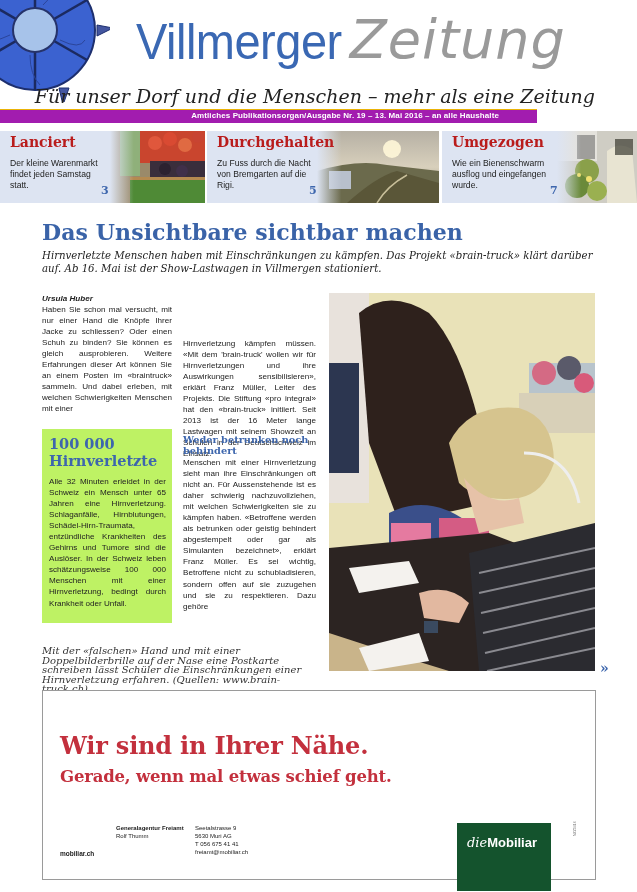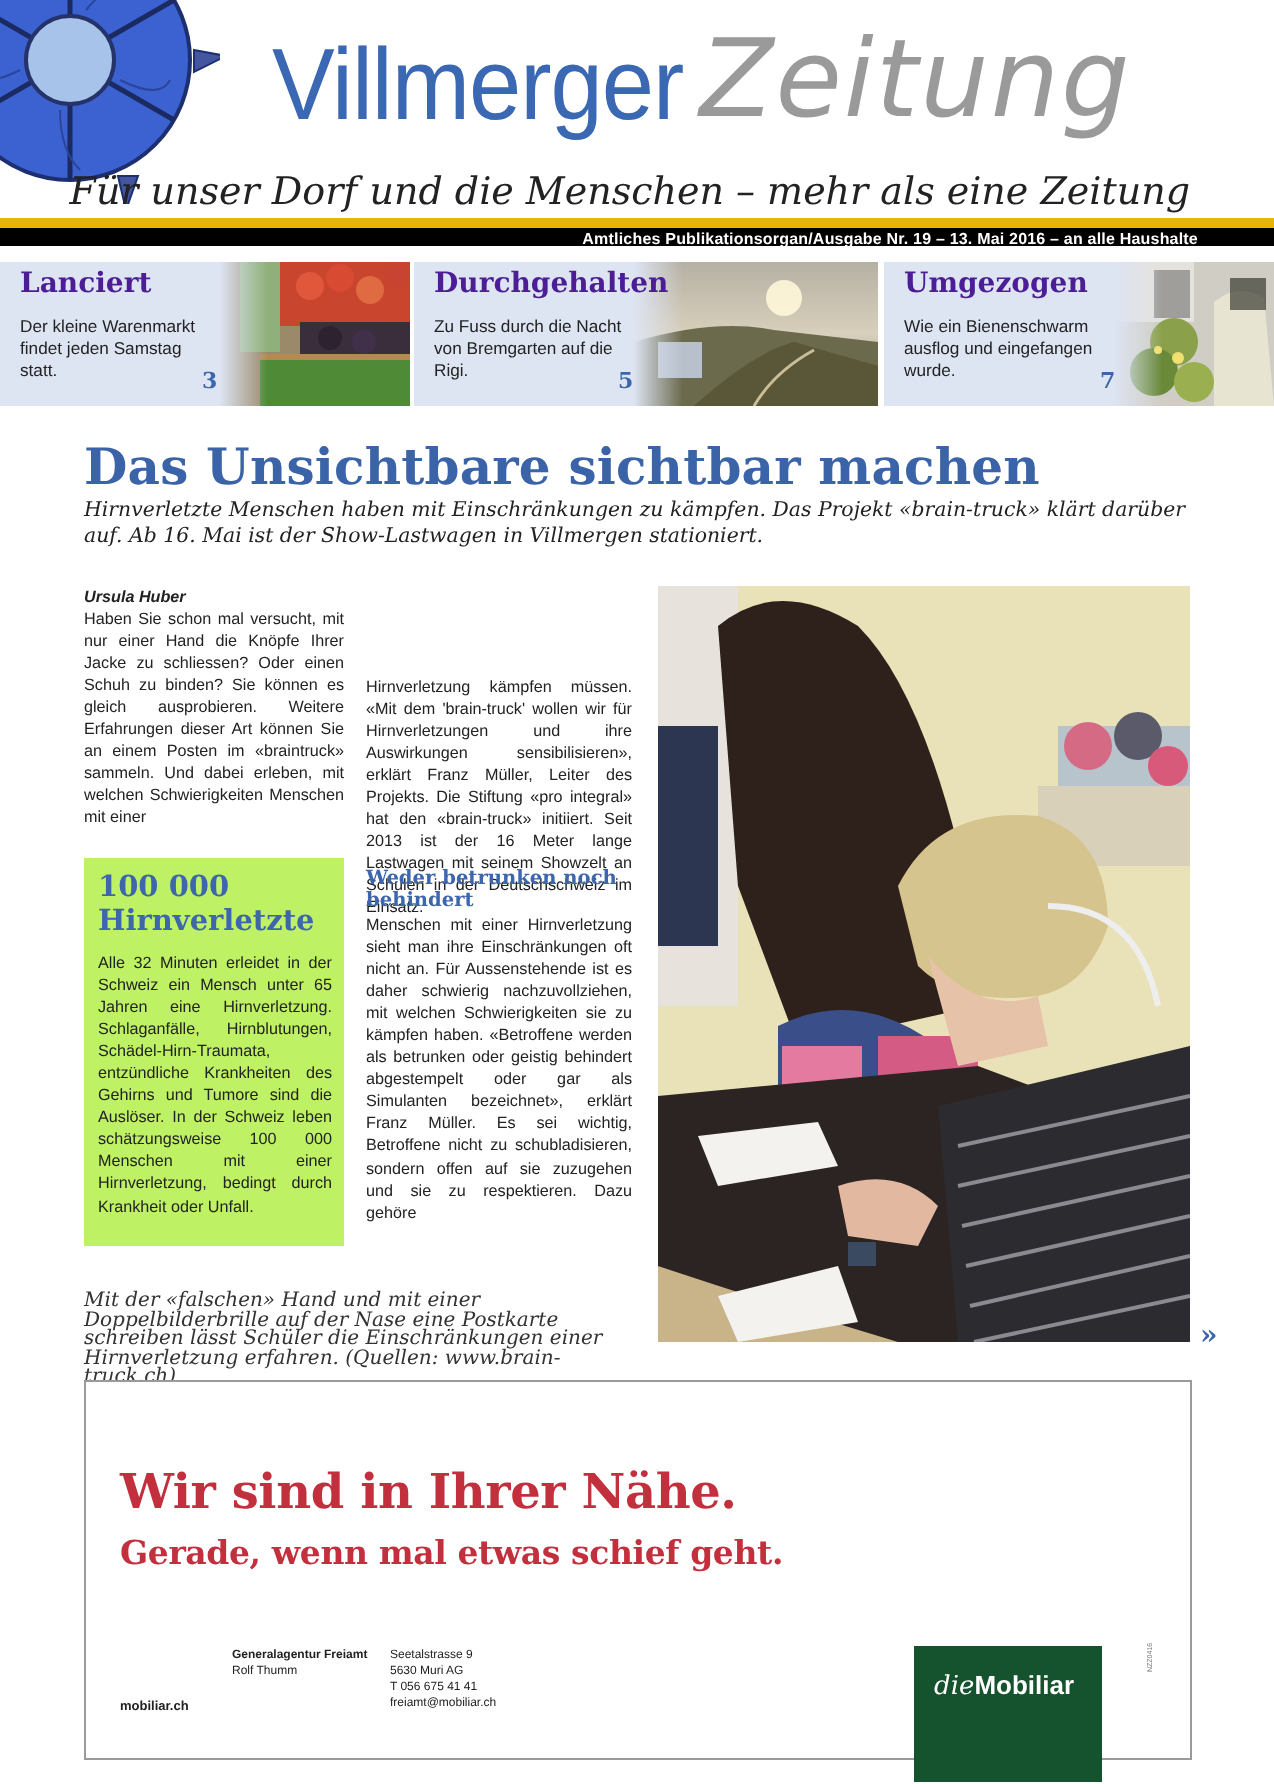--- a/index.html
+++ b/index.html
@@ -5,33 +5,33 @@
   * { box-sizing: border-box; margin: 0; padding: 0; }
   html, body { width: 637px; height: 892px; background: #ffffff; overflow: hidden; }
   body { position: relative; font-family: "DejaVu Sans", sans-serif; color: #222; }
 
   
   .logo-flower { position: absolute; left: -20px; top: -28px; width: 130px; height: 130px; }
   .masthead-title { position: absolute; left: 136px; top: 8px; white-space: nowrap; }
   .mt-villmerger { font-family: "Liberation Sans", sans-serif; font-size: 47px; color: #3a68b3; letter-spacing: -0.5px; font-weight: normal; transform: scaleY(1.08); display: inline-block; }
   .mt-zeitung { font-family: "DejaVu Sans", sans-serif; font-size: 54px; color: #9a9a9a; font-style: italic; font-weight: 300; margin-left: 8px; letter-spacing: 1px; display: inline-block; }
   .tagline { position: absolute; right: 42px; top: 85px; font-family: "DejaVu Serif", serif; font-style: italic; font-size: 19px; color: #222; }
-  .issue-bar { position: absolute; left: 0; top: 109px; width: 637px; height: 14px; background: #000000; border-top: 5px solid #eab308; }
+  .issue-bar { position: absolute; left: 0; top: 109px; width: 537px; height: 14px; background: #a21caf; border-top: 1px solid #eab308; }
   .issue-text { position: absolute; right: 38px; top: 1px; font-family: "Liberation Sans", sans-serif; font-size: 8px; font-weight: bold; color: #fff; letter-spacing: 0.1px; }
 
   
   .teasers { position: absolute; top: 131px; left: 0; width: 637px; height: 72px; }
   .teaser { position: absolute; top: 0; height: 72px; background: #dde4f2; overflow: hidden; }
-  .teaser .t-title { position: absolute; left: 10px; top: 3px; font-family: "DejaVu Serif", serif; font-weight: bold; font-size: 14px; color: #4c1d95; }
+  .teaser .t-title { position: absolute; left: 10px; top: 3px; font-family: "DejaVu Serif", serif; font-weight: bold; font-size: 14px; color: #b91c1c; }
   .teaser .t-text { position: absolute; left: 10px; top: 27px; width: 100px; font-family: "Liberation Sans", sans-serif; font-size: 8.6px; line-height: 11px; color: #222; }
   .teaser .t-page { position: absolute; top: 53px; font-family: "DejaVu Serif", serif; font-weight: bold; font-size: 11px; color: #3d66ad; }
   .teaser .t-photo { position: absolute; top: 0; height: 72px; }
 
   
-  .headline { position: absolute; left: 42px; top: 219px; font-family: "DejaVu Serif", serif; font-weight: bold; font-size: 25px; color: #3a63a8; letter-spacing: 0.1px; }
+  .headline { position: absolute; left: 42px; top: 219px; font-family: "DejaVu Serif", serif; font-weight: bold; font-size: 22px; color: #3a63a8; letter-spacing: 0.1px; }
   .lead { position: absolute; left: 42px; top: 249px; width: 560px; font-family: "DejaVu Serif", serif; font-style: italic; font-size: 10.2px; line-height: 13px; color: #222; }
 
   .col { position: absolute; font-family: "Liberation Sans", sans-serif; font-size: 8.1px; line-height: 11.05px; color: #222; text-align: justify; }
   .col p { text-align: justify; }
   .author { font-weight: bold; font-style: italic; }
   .col1 { left: 42px; top: 293px; width: 130px; }
   .col2 { left: 183px; top: 290px; width: 133px; margin-top: 48px; }
 
   .infobox { position: absolute; left: 42px; top: 429px; width: 130px; height: 194px; background: #bef264; padding: 6px 6px 0 7px; }
   .infobox .ib-title { font-family: "DejaVu Serif", serif; font-weight: bold; font-size: 14.5px; line-height: 17px; color: #3d66ad; }

